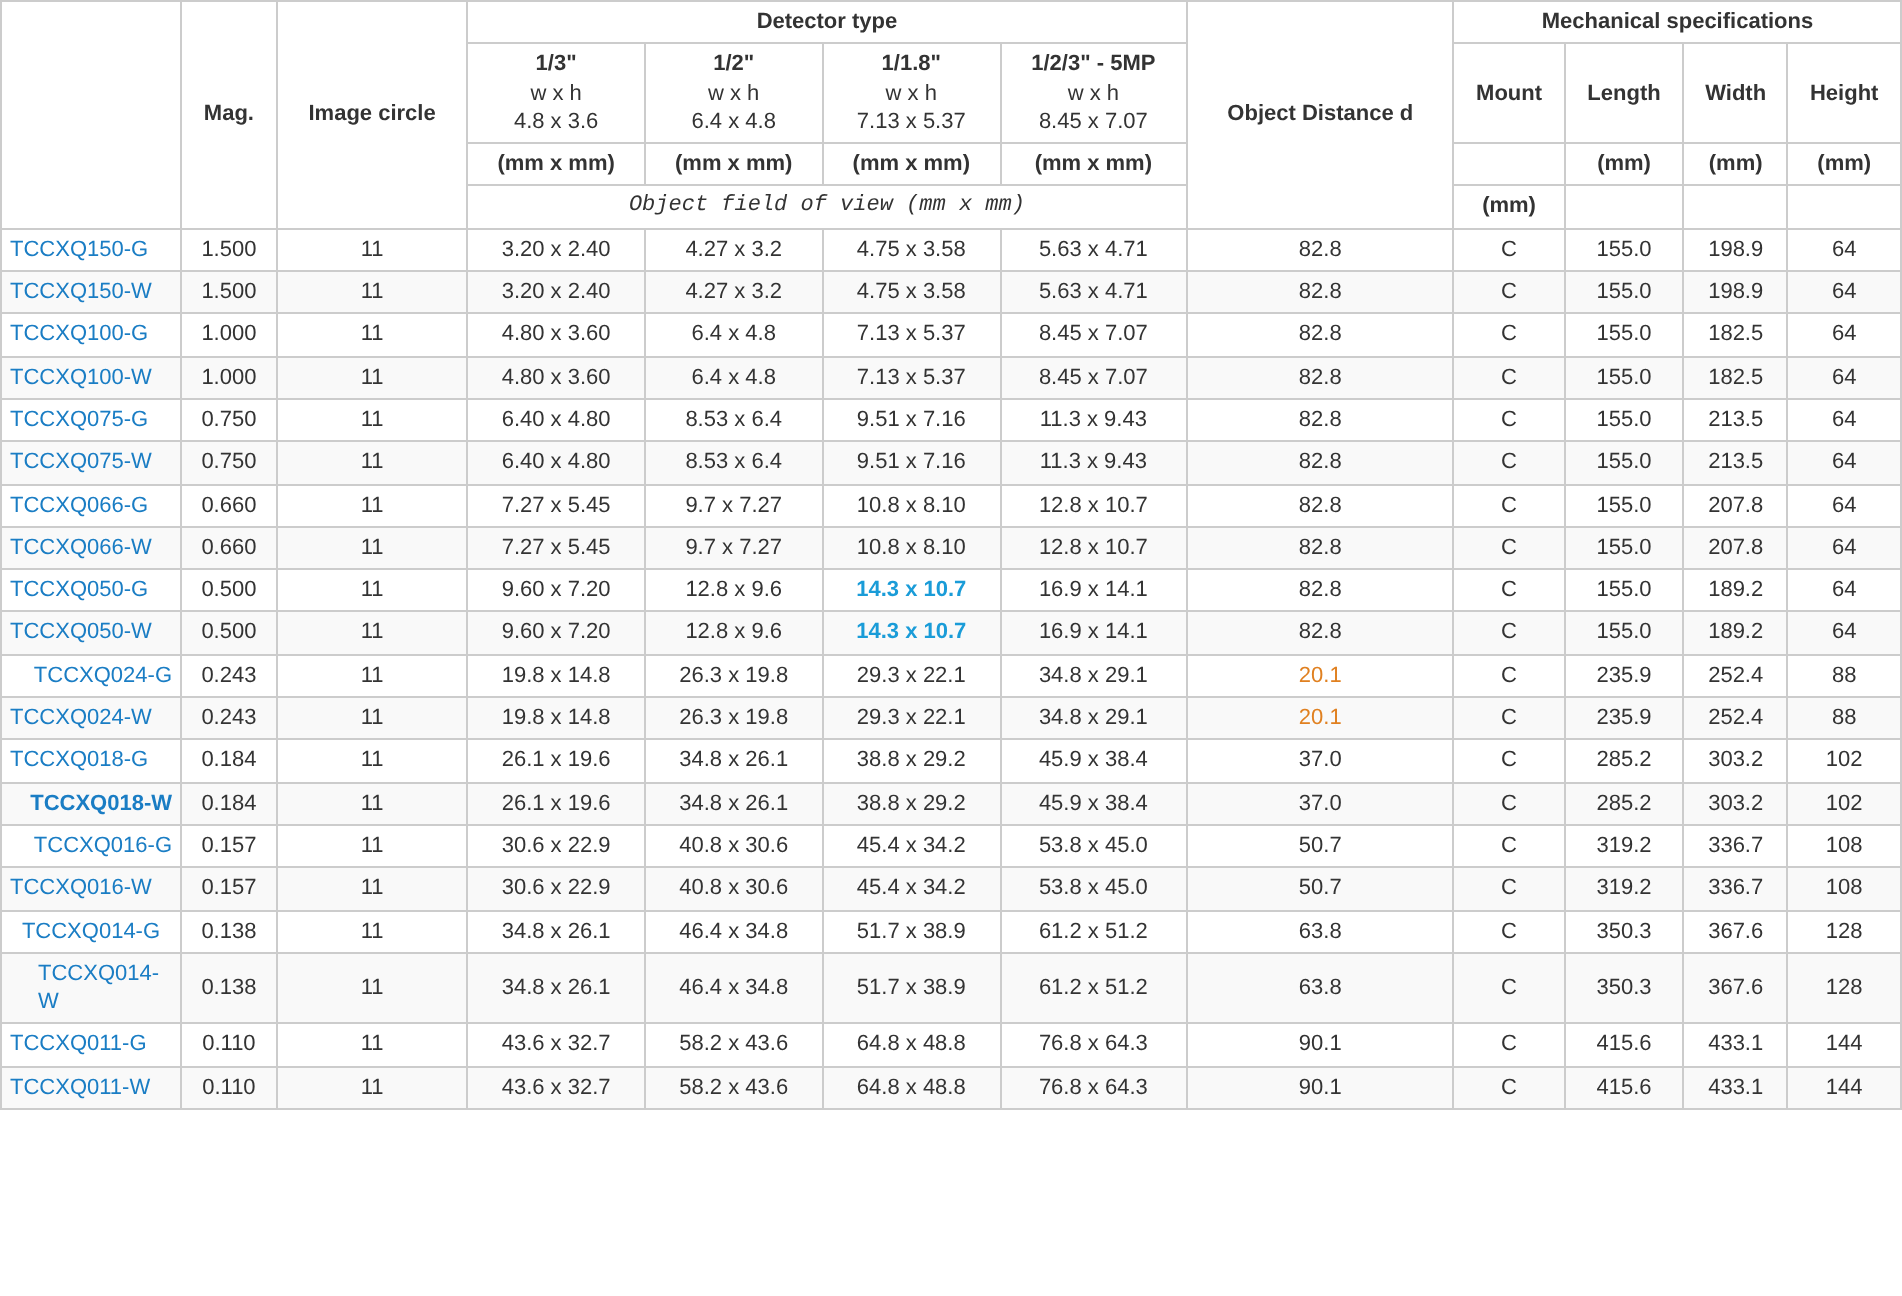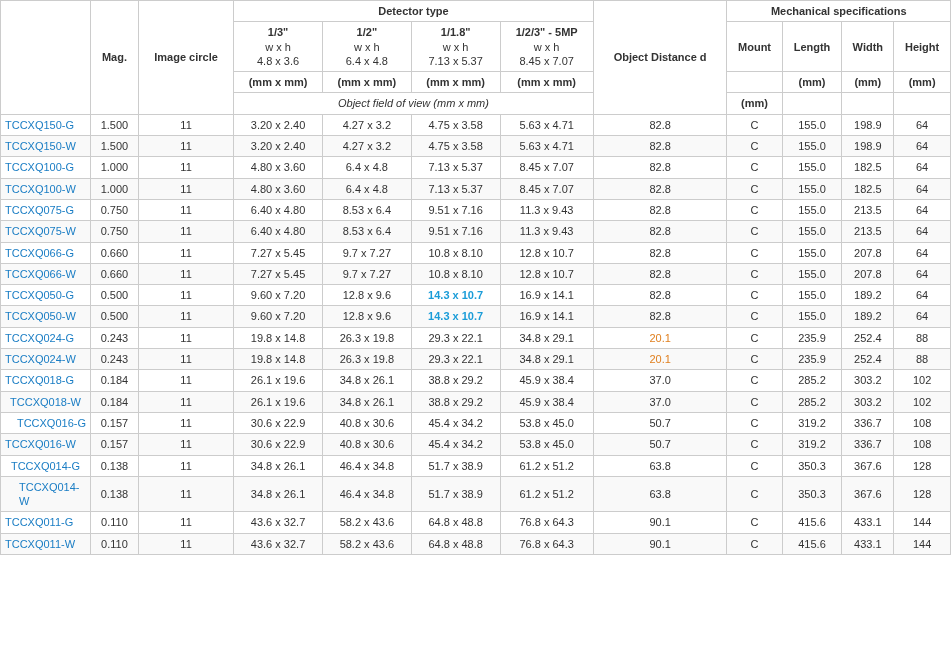--- a/index.html
+++ b/index.html
@@ -89,21 +89,21 @@
         <th>(mm x mm)</th>
         <th>(mm x mm)</th>
         <th>(mm x mm)</th>
         <th></th>
         <th>(mm)</th>
         <th>(mm)</th>
         <th>(mm)</th>
       </tr>
 
       <tr>
-        <th colspan="4" style="font-style:italic; font-weight:normal;">Object field of view (mm x mm)</th>
+        <th colspan="4" style="font-style:italic; font-weight:normal;font-family:Liberation Mono, monospace;">Object field of view (mm x mm)</th>
         <th>(mm)</th>
         <th></th>
         <th></th>
         <th></th>
       </tr>
     </thead>
     <tbody id="table-body">
     <tr style="background: rgb(255, 255, 255);">
           <td style="color: rgb(26, 125, 196); text-align: left; font-weight: 500;">TCCXQ150-G</td>
           <td>1.500</td>
@@ -238,21 +238,21 @@
           <td>12.8 x 9.6</td>
           <td style="color: rgb(26, 156, 216); font-weight: bold;">14.3 x 10.7</td>
           <td>16.9 x 14.1</td>
           <td>82.8</td>
           <td>C</td>
           <td>155.0</td>
           <td>189.2</td>
           <td>64</td>
         </tr>
         <tr style="background: rgb(255, 255, 255);">
-          <td style="color: rgb(26, 125, 196); text-align: left; font-weight: 500;">TCCXQ024-G</td>
+          <td style="color: rgb(26, 125, 196); text-align: right; font-weight: 500;">TCCXQ024-G</td>
           <td>0.243</td>
           <td>11</td>
           <td>19.8 x 14.8</td>
           <td>26.3 x 19.8</td>
           <td>29.3 x 22.1</td>
           <td>34.8 x 29.1</td>
           <td style="color: rgb(224, 128, 32);">20.1</td>
           <td>C</td>
           <td>235.9</td>
           <td>252.4</td>
@@ -280,21 +280,21 @@
           <td>34.8 x 26.1</td>
           <td>38.8 x 29.2</td>
           <td>45.9 x 38.4</td>
           <td>37.0</td>
           <td>C</td>
           <td>285.2</td>
           <td>303.2</td>
           <td>102</td>
         </tr>
         <tr style="background: rgb(245, 245, 245);">
-          <td style="color: rgb(26, 125, 196); text-align: center; font-weight: 400;">TCCXQ018-W</td>
+          <td style="color: rgb(26, 125, 196); text-align: right; font-weight: 700;">TCCXQ018-W</td>
           <td>0.184</td>
           <td>11</td>
           <td>26.1 x 19.6</td>
           <td>34.8 x 26.1</td>
           <td>38.8 x 29.2</td>
           <td>45.9 x 38.4</td>
           <td>37.0</td>
           <td>C</td>
           <td>285.2</td>
           <td>303.2</td>

